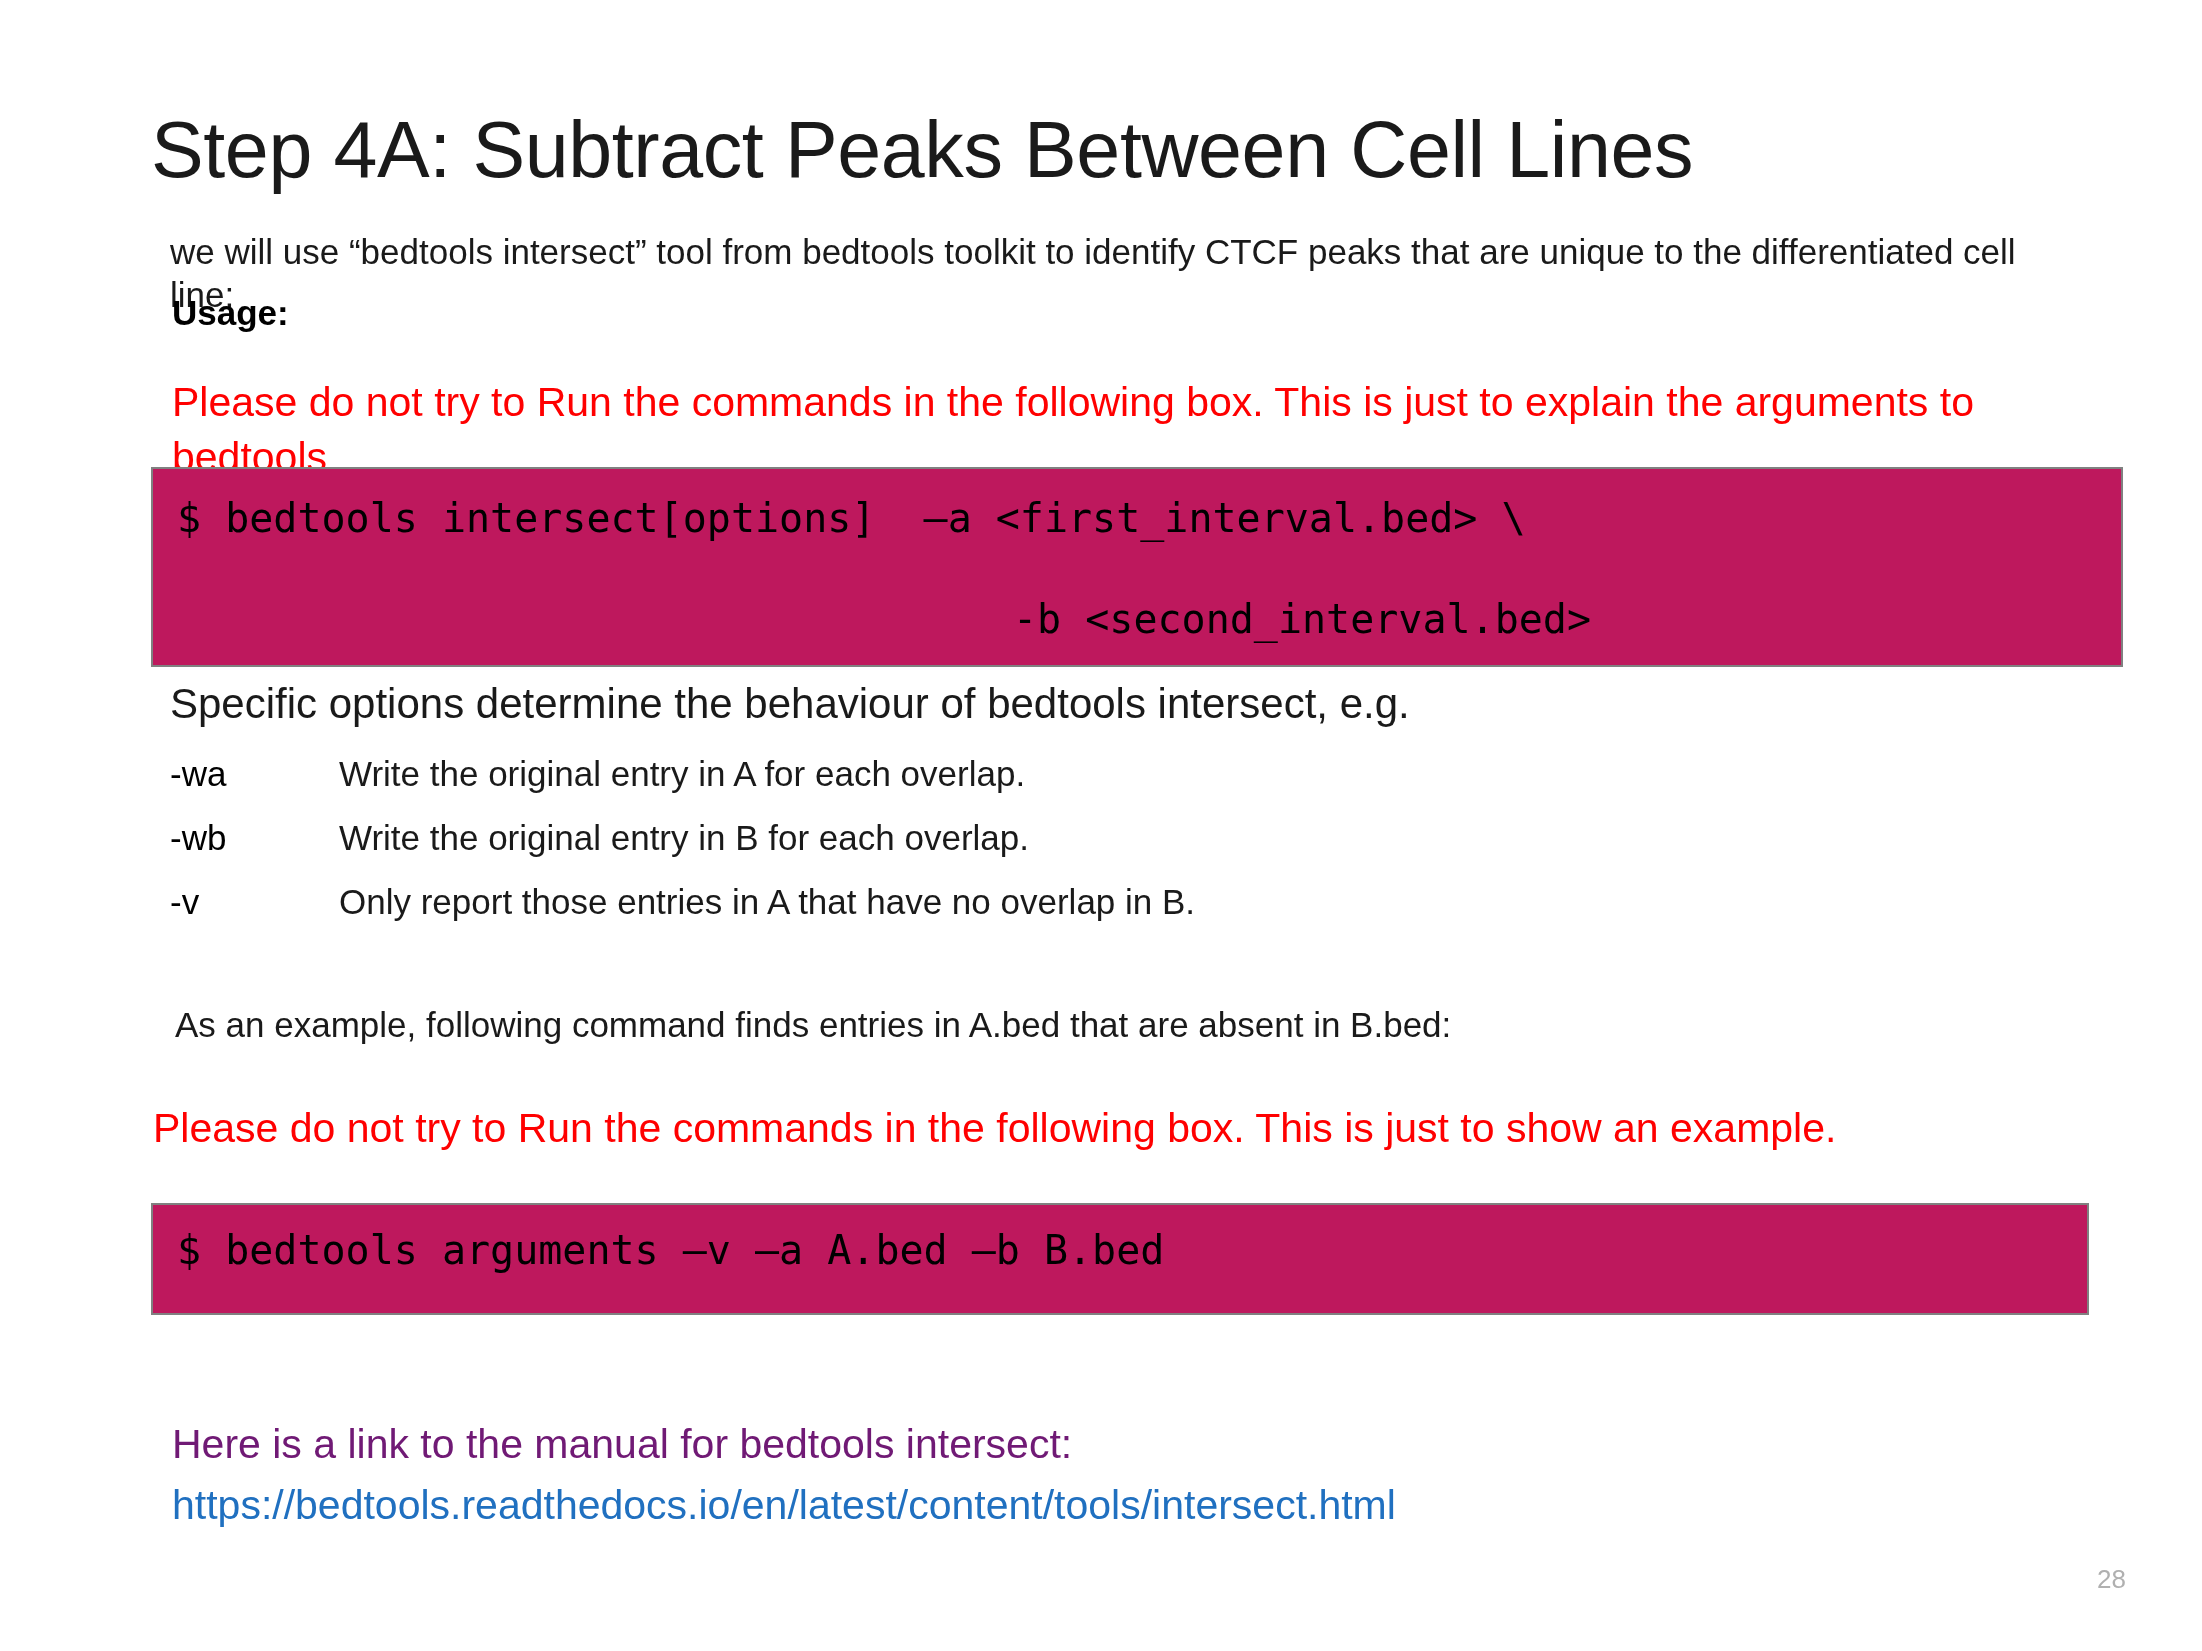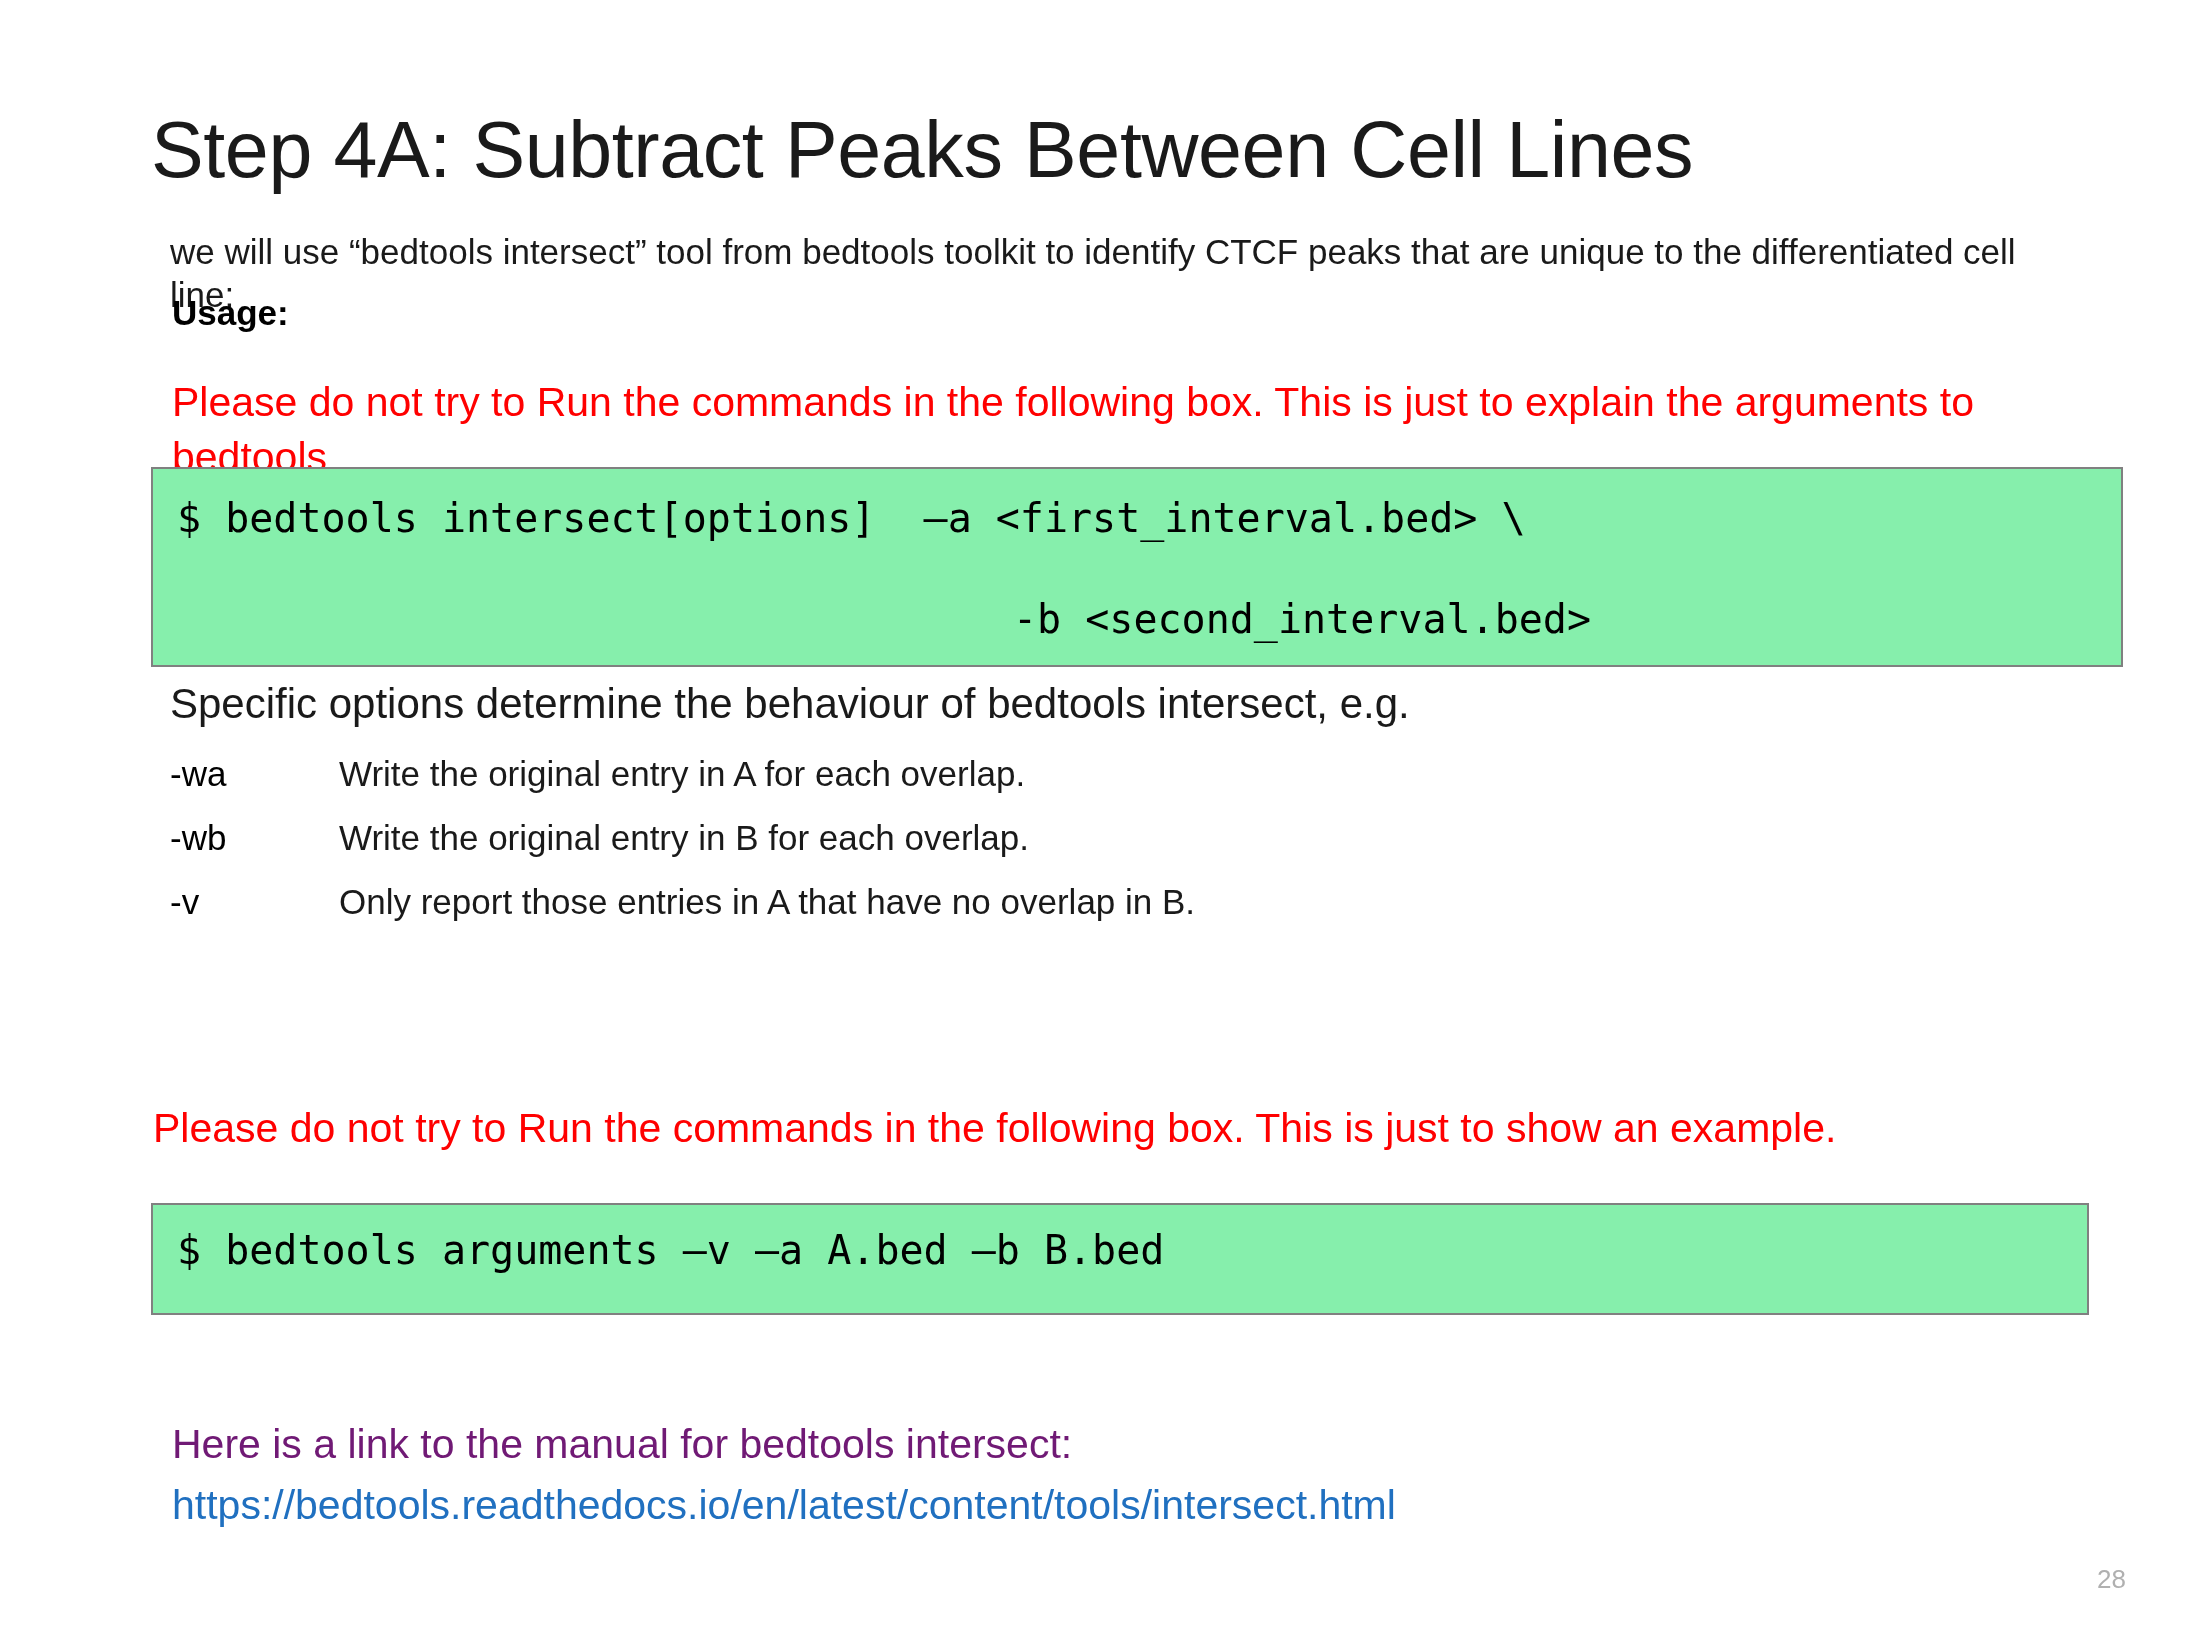--- a/index.html
+++ b/index.html
@@ -69,21 +69,21 @@
   }
   .warn-2 {
     left: 153px;
     top: 1060px;
     width: 1944px;
   }
 
   
   .codebox {
     position: absolute;
-    background: #86efac;
+    background: #be185d;
     border: 2.6px solid #808080;
     box-sizing: border-box;
   }
   .codebox-1 {
     left: 151px;
     top: 467px;
     width: 1972px;
     height: 200px;
   }
   .codebox-2 {
@@ -201,20 +201,21 @@
     <div class="opt-row">
       <span class="opt-flag">-wb</span>
       <span class="opt-desc">Write the original entry in B for each overlap.</span>
     </div>
     <div class="opt-row">
       <span class="opt-flag">-v</span>
       <span class="opt-desc">Only report those entries in A that have no overlap in B.</span>
     </div>
   </div>
 
+  <div class="example-note">As an example, following command finds entries in A.bed that are absent in B.bed:</div>
 
   <p class="warn warn-2">Please do not try to Run the commands in the following box. This is just to show an example.</p>
 
   <div class="codebox codebox-2">
     <div class="code-line code-2a">$ bedtools arguments –v –a A.bed –b B.bed</div>
   </div>
 
   <div class="manual-label">Here is a link to the manual for bedtools intersect:</div>
 
   <a class="manual-link">https://bedtools.readthedocs.io/en/latest/content/tools/intersect.html</a>

